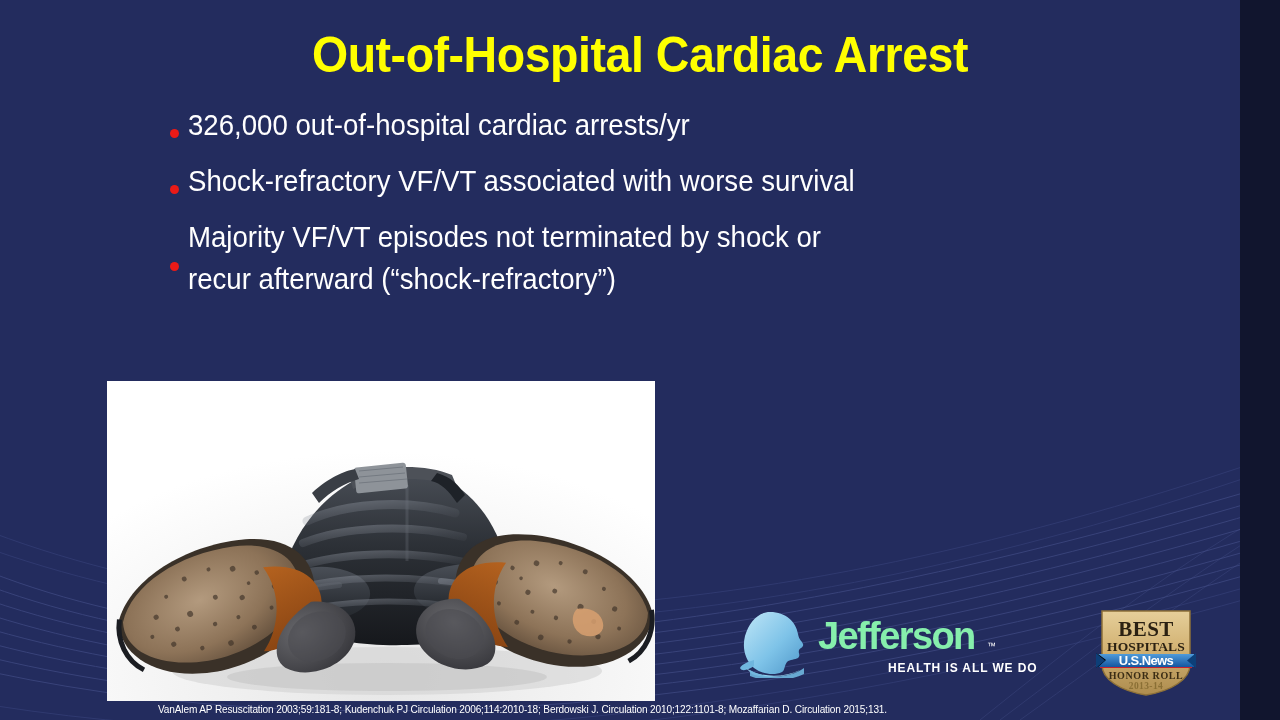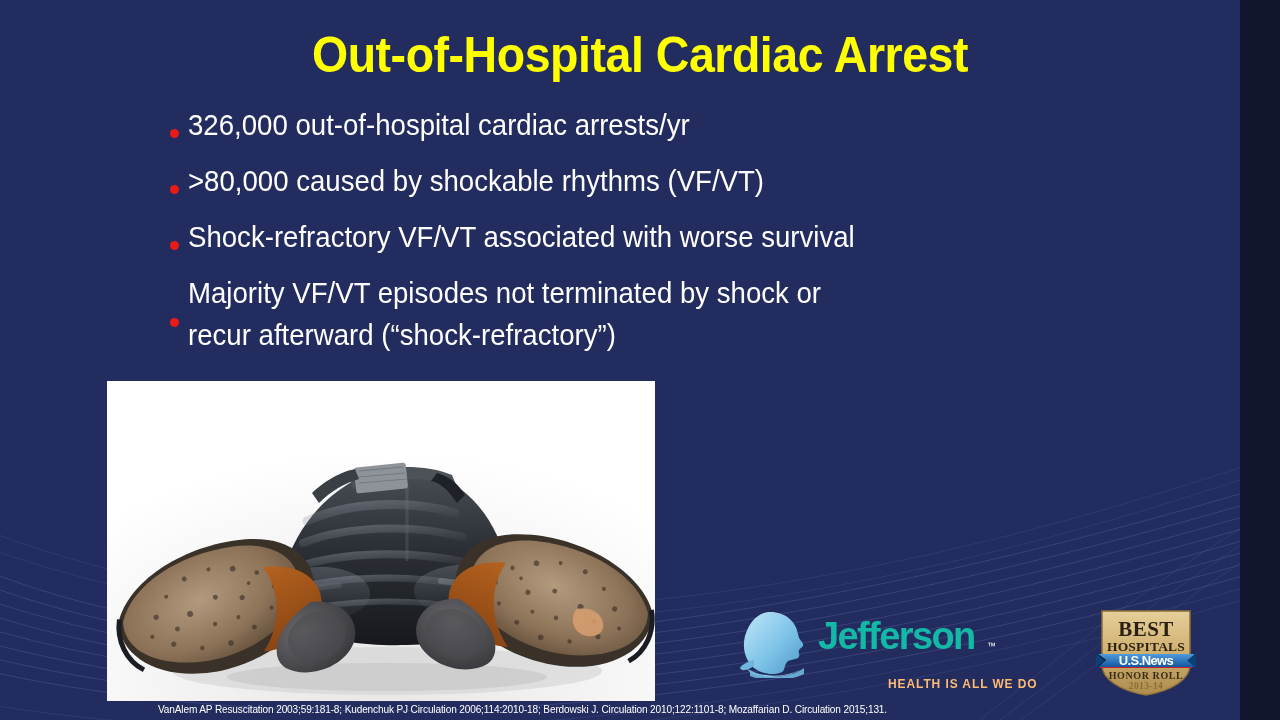--- a/index.html
+++ b/index.html
@@ -113,40 +113,40 @@
     position: absolute;
     left: 0;
     top: 2px;
     width: 74px;
     height: 68px;
   }
   .jeff-word {
     position: absolute;
     left: 78px;
     top: 8px;
-    color: #14b8a6;
+    color: #86efac;
     font-family: "Liberation Sans", sans-serif;
     font-weight: bold;
     font-size: 38px;
     letter-spacing: -1.6px;
     line-height: 40px;
   }
   .jeff-tm {
     position: absolute;
     left: 247px;
     top: 33px;
     color: #ffffff;
     font-size: 9px;
     font-family: "Liberation Sans", sans-serif;
   }
   .jeff-tag {
     position: absolute;
     left: 148px;
-    top: 69px;
-    color: #fdba74;
+    top: 53px;
+    color: #ffffff;
     font-family: "Liberation Sans", sans-serif;
     font-weight: bold;
     font-size: 12px;
     letter-spacing: 0.9px;
   }
 
   
   .badge {
     position: absolute;
     left: 1096px;
@@ -197,24 +197,20 @@
       </g>
     </svg>
   </div>
 
   <div class="title">Out-of-Hospital Cardiac Arrest</div>
 
   <div class="bullets">
     <div class="bullet-row">
       <span class="bullet-dot"></span>
       <span class="bullet-text">326,000 out-of-hospital cardiac arrests/yr</span>
-    </div>
-    <div class="bullet-row">
-      <span class="bullet-dot"></span>
-      <span class="bullet-text">&gt;80,000 caused by shockable rhythms (VF/VT)</span>
     </div>
     <div class="bullet-row">
       <span class="bullet-dot"></span>
       <span class="bullet-text">Shock-refractory VF/VT associated with worse survival</span>
     </div>
     <div class="bullet-row">
       <span class="bullet-dot"></span>
       <span class="bullet-text">Majority VF/VT episodes not terminated by shock or
 recur afterward (“shock-refractory”)</span>
     </div>

